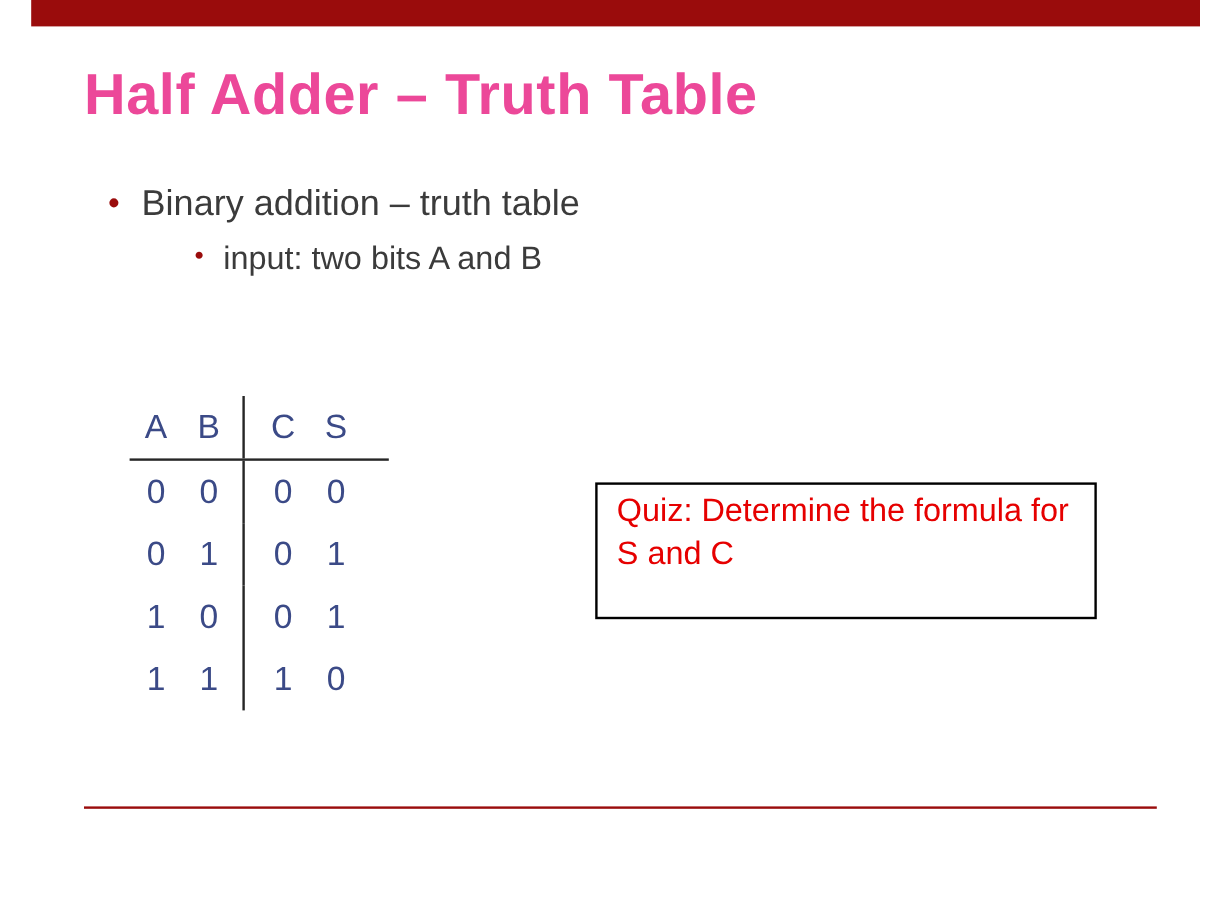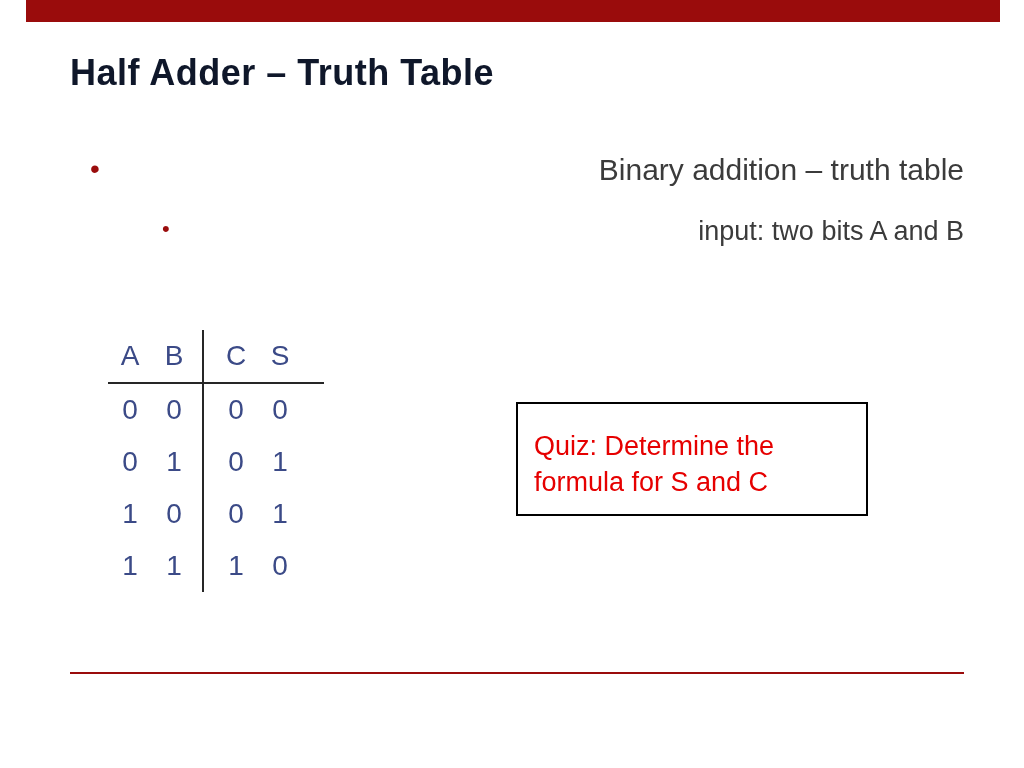--- a/index.html
+++ b/index.html
@@ -22,55 +22,54 @@
     top: 0;
     left: 26px;
     right: 24px;
     height: 22px;
     background: #9a0c0c;
   }
   .title {
     position: absolute;
     top: 52px;
     left: 70px;
-    font-size: 36px;
+    font-size: 48px;
     font-weight: 900;
     letter-spacing: 0.5px;
-    color: #0f172a;
+    color: #ec4899;
   }
   .content {
     position: absolute;
     top: 150px;
     left: 70px;
     right: 60px;
   }
   ul.level1 {
     margin: 0;
     padding: 0 0 0 20px;
     list-style: none;
   }
   ul.level1 > li {
     position: relative;
     font-size: 30px;
     color: #3b3b3b;
     padding-left: 28px;
     line-height: 1.35;
-    text-align: right;
   }
   ul.level1 > li::before {
     content: "•";
     position: absolute;
     left: 0;
     top: 0;
     color: #9a0c0c;
     font-size: 28px;
     line-height: 1.35;
   }
   ul.level2 {
-    margin: 20px 0 0 0;
+    margin: 4px 0 0 0;
     padding: 0 0 0 44px;
     list-style: none;
   }
   ul.level2 > li {
     position: relative;
     font-size: 27px;
     color: #3b3b3b;
     padding-left: 24px;
     line-height: 1.5;
   }
@@ -120,26 +119,26 @@
   .tt-hline {
     width: 216px;
     height: 0;
     border-top: 2px solid #262626;
     margin-left: 0;
   }
 
   .quiz-box {
     position: absolute;
     top: 402px;
-    left: 516px;
-    width: 352px;
+    left: 496px;
+    width: 418px;
     height: 114px;
     border: 2.5px solid #000000;
     box-sizing: border-box;
-    padding: 24px 16px 12px 16px;
+    padding: 3px 16px 12px 16px;
   }
   .quiz-text {
     color: #e60000;
     font-size: 27px;
     line-height: 1.35;
   }
 
   .bottom-rule {
     position: absolute;
     left: 70px;

